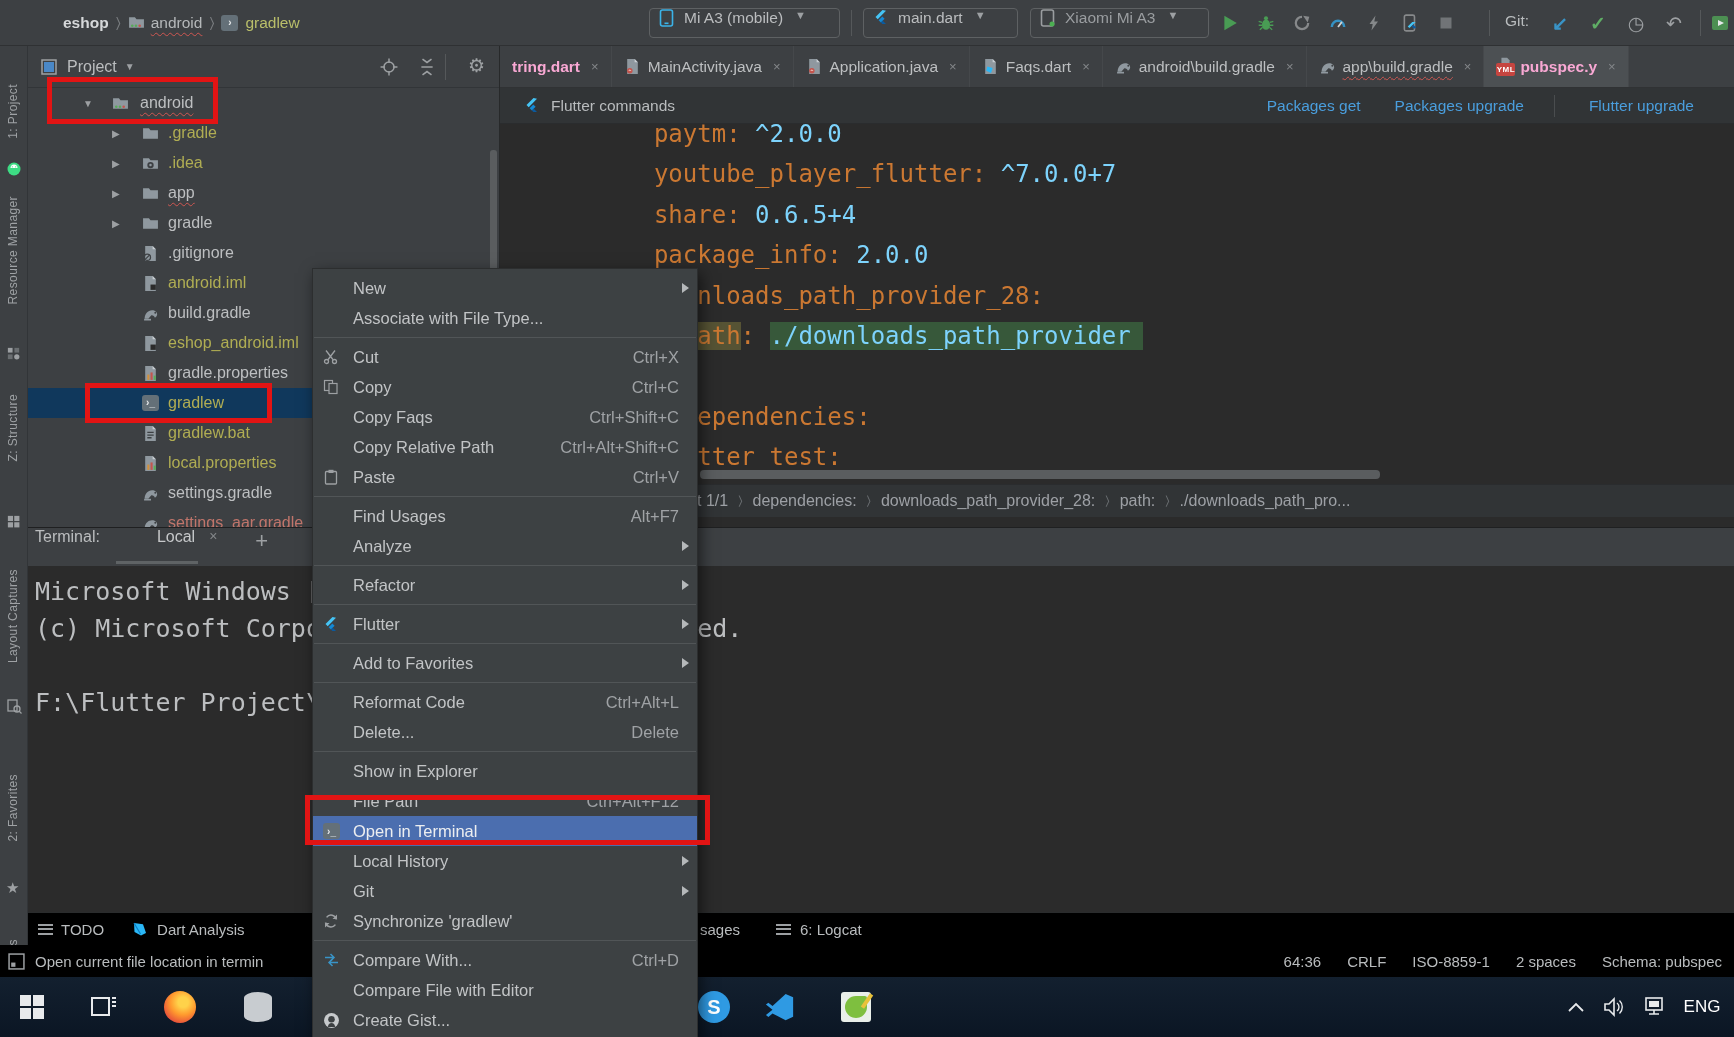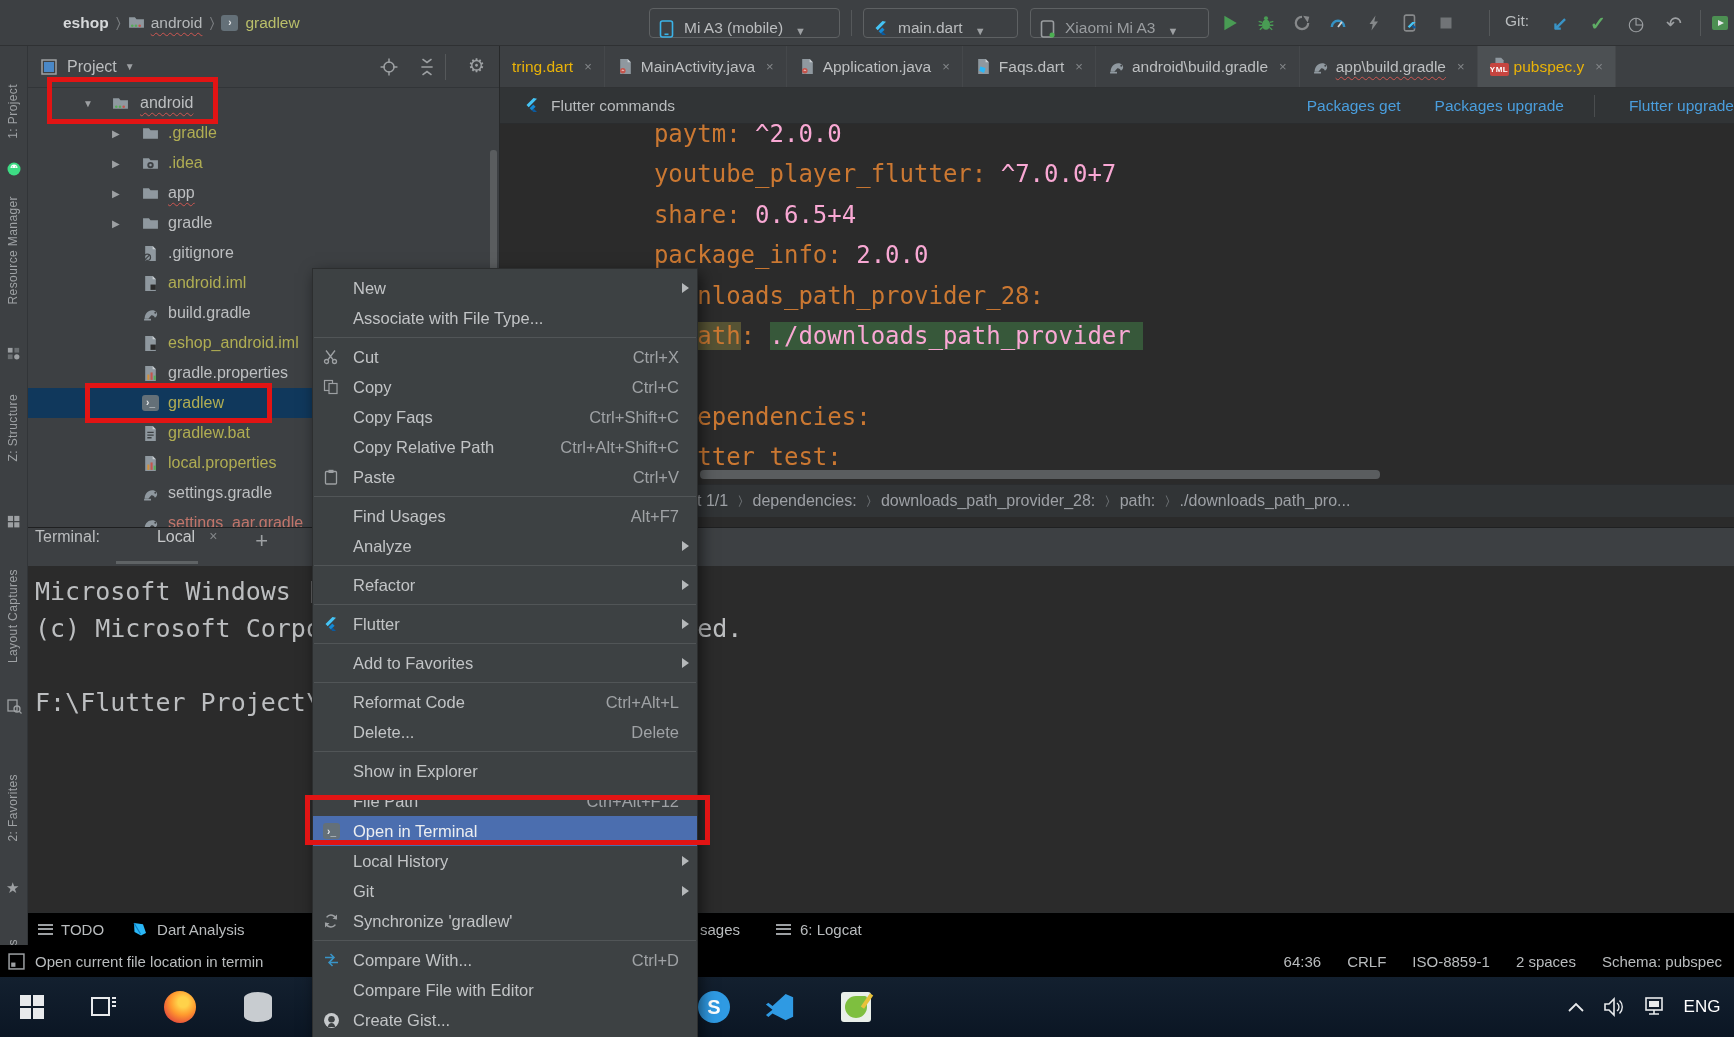--- a/index.html
+++ b/index.html
@@ -5,21 +5,21 @@
   * { margin:0; padding:0; box-sizing:border-box; }
   html,body { background:#1a1a1a; }
   body { font-family:"Liberation Sans", sans-serif; }
   #app { position:relative; width:1734px; height:1037px; overflow:hidden; background:#2b2b2b; color:#bbbdbf; font-size:15.5px; }
   .abs { position:absolute; }
   .mono { font-family:"DejaVu Sans Mono", monospace; }
 
   
   #top-toolbar { left:0; top:0; width:1734px; height:46px; background:#3d4043; border-bottom:1px solid #2f3133; display:flex; align-items:center; }
   .crumb-sep { color:#7a7d80; margin:0 7px; font-size:15px; }
-  .combo { display:flex; align-items:flex-end; gap:8px; height:30px; border:1px solid #5e6163; border-radius:4px; padding:0 9px; position:absolute; top:8px; }
+  .combo { display:flex; align-items:flex-start; gap:8px; height:30px; border:1px solid #5e6163; border-radius:4px; padding:0 9px; position:absolute; top:8px; }
   .combo .arrow { color:#9da0a3; font-size:11px; margin-left:4px; }
   .tsep { position:absolute; top:10px; width:1px; height:26px; background:#55585a; }
   .ticon { position:absolute; top:11px; width:24px; height:24px; display:flex; align-items:center; justify-content:center; }
   .sq { text-decoration-line:underline; text-decoration-style:wavy; text-decoration-color:#cf5651; text-decoration-thickness:1px; text-underline-offset:4px; }
 
   
   #left-stripe { left:0; top:46px; width:28px; height:899px; background:#3d4043; border-right:1px solid #323538; overflow:hidden; }
   .vtext { position:absolute; left:6px; writing-mode:vertical-rl; transform:rotate(180deg); font-size:12px; color:#9fa2a5; letter-spacing:.4px; white-space:nowrap; }
   .stripe-ic { position:absolute; left:6px; width:16px; height:16px; }
 
@@ -32,29 +32,29 @@
   .tr-arrow { position:absolute; font-size:10px; color:#9da0a3; }
   .tr-icon { position:absolute; width:17px; height:17px; }
   .tr-label { position:absolute; white-space:nowrap; }
   .c-plain { color:#bdbfc1; } .c-olive { color:#b0ad53; } .c-red { color:#c1756b; }
 
   
   #tab-bar { left:500px; top:46px; width:1234px; height:42px; background:#3d4043; border-bottom:1px solid #303234; display:flex; overflow:hidden; }
   .tab { display:flex; align-items:center; gap:7px; padding:0 12px; border-right:1px solid #45484b; font-size:15.5px; color:#bdbfc1; white-space:nowrap; }
   .tab.active { background:#4c5053; }
   .tab .x { color:#84878a; font-size:13px; margin-left:4px; }
-  .tab .bluef { color:#eab308; }
+  .tab .bluef { color:#f9a8d4;font-weight:bold; }
   .ic16 { width:17px; height:17px; display:inline-block; }
   #flutter-bar { left:500px; top:88px; width:1234px; height:36px; background:#313436; border-bottom:1px solid #2a2c2e; display:flex; align-items:center; }
   #flutter-bar .link { color:#4a9edd; margin-left:34px; }
   #editor-code { left:500px; top:124px; width:1234px; height:346px; background:#2b2b2b; overflow:hidden; }
   #gutter { position:absolute; left:500px; top:124px; width:116px; height:346px; background:#313335; border-right:1px solid #3a3d3f; }
   .lnum { position:absolute; width:46px; text-align:right; left:0; color:#606366; font-size:21px; }
   .cline { position:absolute; white-space:pre; font-size:24px; }
-  .ck { color:#cb7832; } .cv { color:#f9a8d4; }
+  .ck { color:#cb7832; } .cv { color:#7dd3fc; }
   .khl { background:#565334; } .vhl { background:#37583a; box-shadow:12px 0 0 #37583a; }
   #hscroll { left:700px; top:470px; width:680px; height:9px; background:#5a5d5f; border-radius:4px; }
   #crumbs2 { left:500px; top:484px; width:1234px; height:33px; background:#313436; border-top:1px solid #2a2c2e; display:flex; align-items:center; color:#9da0a5; font-size:16px; padding-left:197px; }
   #crumbs2 .bsep { color:#6a6e71; margin:0 10px; font-size:13px; }
 
   
   #terminal-panel { left:28px; top:527px; width:1706px; height:385px; background:#2b2b2b; border-top:1px solid #1f2021; }
   #terminal-head { height:38px; background:#3d4043; display:flex; position:relative; }
   #terminal-lines { position:absolute; left:7px; top:45px; font-size:25px; line-height:37px; color:#bcbec0; white-space:pre; }
 
@@ -502,21 +502,21 @@
           <path d="M9.5 1L2.5 8l2.2 2.2L13 1.8z" fill="#45c4f5"></path>
           <path d="M9.3 7.5L5.6 11.2l2.3 2.3 3.7-3.7z" fill="#1389d6"></path>
           <path d="M7.9 13.5l1.5 1.5H13l-3.2-3.2z" fill="#0b5a9e"></path>
         </svg>
       </span>
     <span style="margin-left:10px; color:#b9bcbe">Flutter commands</span>
     <span style="flex:1"></span>
     <a class="link">Packages get</a>
     <a class="link">Packages upgrade</a>
     <span style="width:1px; height:22px; background:#4a4d4f; margin-left:30px"></span>
-    <a class="link" style="">Flutter upgrade</a>
+    <a class="link" style="margin-right:40px">Flutter upgrade</a>
   </div>
   <div id="gutter">
     <div class="abs" style="left:6px; top:12px; width:14px; height:5px; background:#cf4a43; border-radius:2px"></div>
     <div class="abs" style="left:96px; top:122px; width:10px; height:36px; background:#51835a"></div>
   <div class="lnum" style="top:4px">59</div>
       <div class="lnum" style="top:44px">60</div>
       <div class="lnum" style="top:85px">61</div>
       <div class="lnum" style="top:125px">62</div>
       <div class="lnum" style="top:166px">63</div>
       <div class="lnum" style="top:206px">64</div>

